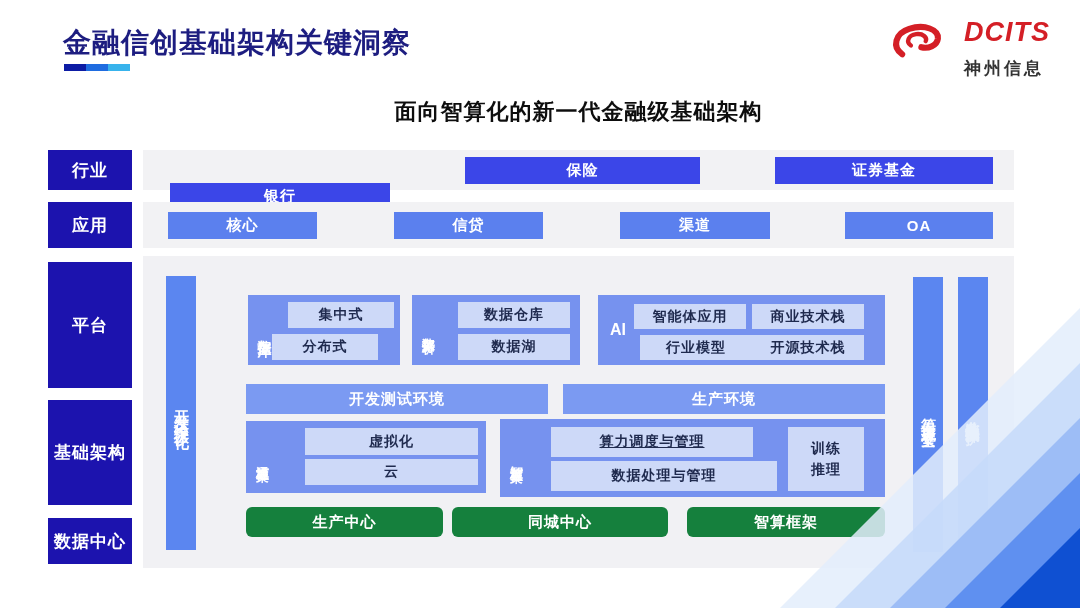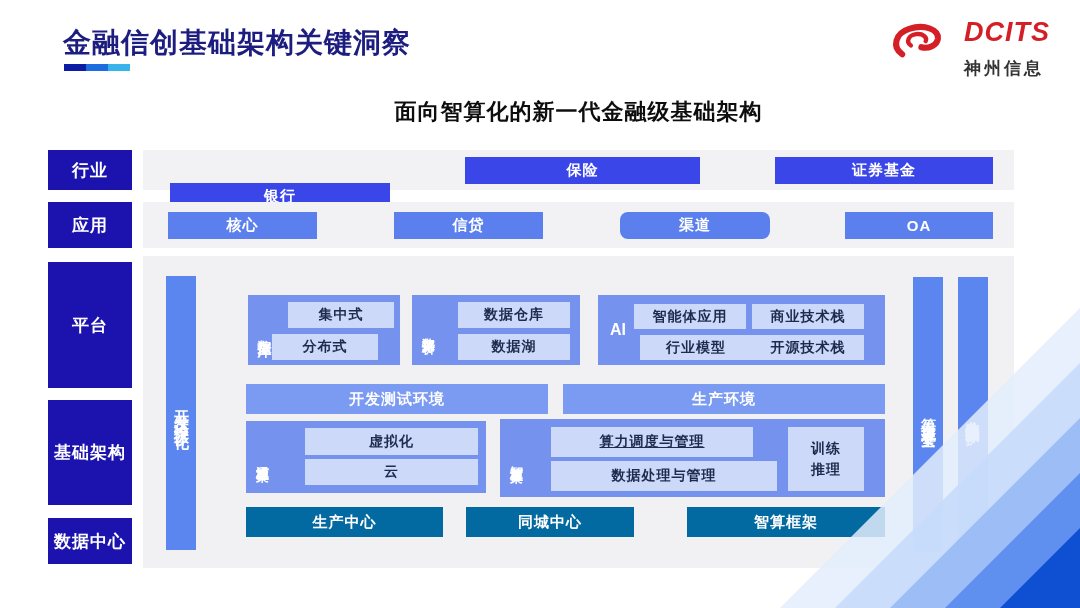--- a/index.html
+++ b/index.html
@@ -25,21 +25,21 @@
   .sb { position:absolute; left:48px; width:84px; background:#1c13ae; color:#fff; display:flex; align-items:center; justify-content:center; font-size:17px; font-weight:700; letter-spacing:1px; }
 
   
   .strip { position:absolute; left:143px; width:871px; background:#f2f2f4; }
   .panel { position:absolute; left:143px; top:256px; width:871px; height:312px; background:#f1f1f4; }
 
   .btn { position:absolute; display:flex; align-items:center; justify-content:center; color:#fff; font-weight:700; font-size:15px; letter-spacing:1px; }
   .btn.dark { background:#3b46e8; }
   .btn.mid  { background:#5b80ee; }
   .btn.env  { background:#7b9af2; }
-  .btn.center { background:#0369a1; }
+  .btn.center { background:#15803d;border-radius:6px; }
 
   .vbar { position:absolute; width:30px; background:#5b86f0; color:#fff; display:flex; align-items:center; justify-content:center; }
   .vtext { writing-mode:vertical-rl; text-orientation:upright; letter-spacing:4px; font-size:15px; font-weight:700; }
 
   .group { position:absolute; background:#7692ef; display:flex; align-items:center; }
   .group .glabel { color:#fff; font-weight:700; font-size:14px; }
   .group .glabel.vert { writing-mode:vertical-rl; text-orientation:upright; letter-spacing:1px; line-height:1; }
   .ibox { position:absolute; background:#cdd9f8; color:#1f2a4e; display:flex; align-items:center; justify-content:center; font-size:14px; font-weight:700; letter-spacing:1px; }
 
   
@@ -84,21 +84,21 @@
   <div class="sb" style="top:518px;height:46px;">数据中心</div>
 
   <div class="strip" style="top:150px;height:40px;"></div>
   <div class="btn dark" style="left:170px;top:141px;width:220px;height:27px;margin-top:42px;">银行</div>
   <div class="btn dark" style="left:465px;top:157px;width:235px;height:27px;">保险</div>
   <div class="btn dark" style="left:775px;top:157px;width:218px;height:27px;">证券基金</div>
 
   <div class="strip" style="top:202px;height:46px;"></div>
   <div class="btn mid" style="left:168px;top:212px;width:149px;height:27px;">核心</div>
   <div class="btn mid" style="left:394px;top:212px;width:149px;height:27px;">信贷</div>
-  <div class="btn mid" style="left:620px;top:212px;width:150px;height:27px;border-radius:8px;">渠道</div>
+  <div class="btn mid" style="left:620px;top:212px;width:150px;height:27px;">渠道</div>
   <div class="btn mid" style="left:845px;top:212px;width:148px;height:27px;">OA</div>
 
   <div class="panel"></div>
 
   <div class="vbar" style="left:166px;top:276px;height:274px;">
     <span class="vtext">开发运维一体化</span>
   </div>
 
   <div class="group" style="left:248px;top:295px;width:152px;height:70px;">
     <span class="glabel vert" style="margin-left:10px;">数据库</span>
@@ -130,21 +130,21 @@
   <div class="ibox" style="left:305px;top:459px;width:173px;height:26px;">云</div>
 
   <div class="group" style="left:500px;top:419px;width:385px;height:78px;">
     <span class="glabel vert" style="margin-left:10px;font-size:13px;">智算框架</span>
   </div>
   <div class="ibox" style="left:551px;top:427px;width:202px;height:30px;text-decoration:underline;">算力调度与管理</div>
   <div class="ibox" style="left:551px;top:461px;width:226px;height:30px;">数据处理与管理</div>
   <div class="ibox" style="left:788px;top:427px;width:76px;height:64px;padding:0 20px;word-break:break-all;line-height:1.5;text-align:center;">训练推理</div>
 
   <div class="btn center" style="left:246px;top:507px;width:197px;height:30px;">生产中心</div>
-  <div class="btn center" style="left:466px;top:507px;width:168px;height:30px;">同城中心</div>
+  <div class="btn center" style="left:452px;top:507px;width:216px;height:30px;">同城中心</div>
   <div class="btn center" style="left:687px;top:507px;width:198px;height:30px;">智算框架</div>
 
   <div class="vbar" style="left:913px;top:277px;height:275px;">
     <span class="vtext" style="letter-spacing:3px;">等保合规安全</span>
   </div>
   <div class="vbar" style="left:958px;top:277px;height:275px;">
     <span class="vtext" style="letter-spacing:1px;font-size:14px;">业务连续性及数据保护</span>
   </div>
 
   <div class="tri t1"></div>

